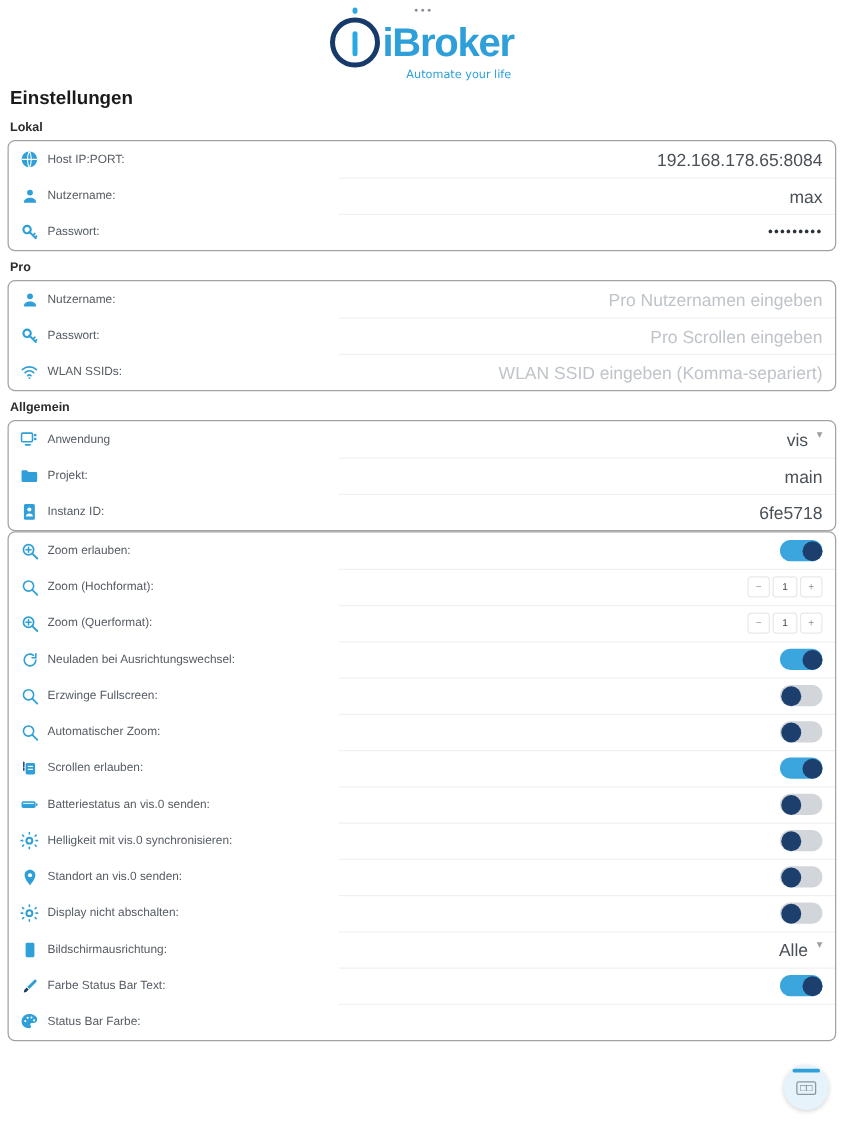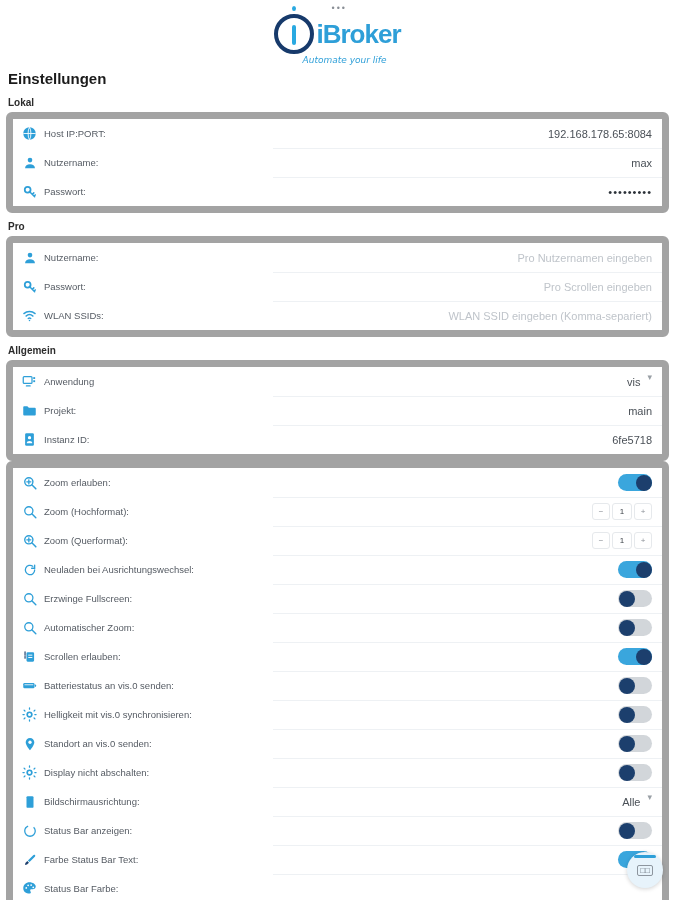--- a/index.html
+++ b/index.html
@@ -30,43 +30,43 @@
   .logo-mark::after {
     content: ""; position: absolute; left: 50%; top: 7px;
     transform: translateX(-50%);
     width: 4px; height: 20px; border-radius: 2px; background: #29a9e1;
   }
   .logo-mark::before {
     content:""; position:absolute; left:50%; top:-12px; transform:translateX(-50%);
     width:4px; height:5px; border-radius:50%; background:#29a9e1;
   }
   .logo-text {
-    font-size: 26px; font-weight: bold; color: #2e9fd8;
+    font-size: 32px; font-weight: bold; color: #2e9fd8;
     letter-spacing: -1px; line-height: 40px;
   }
   .logo-tag {
-    position: absolute; right: 14px; bottom: -11px;
-    font-size: 9px; font-style: italic; color: #2e9fd8;
+    position: absolute; right: 2px; bottom: -11px;
+    font-size: 9px; color: #2e9fd8;
     font-family: "DejaVu Sans", sans-serif;
   }
 
   
   .page-title {
     font-size: 15px; font-weight: bold; color: #1b1b1b;
     padding: 8px 8px 2px 8px;
   }
   .section-title {
     font-size: 10px; font-weight: bold; color: #2c2c2c;
     padding: 8px 8px 4px 8px;
   }
 
   
   .card {
     margin: 0 6px;
-    border: 7px solid #a3a3a3;
+    border: 1px solid #a3a3a3;
     border-radius: 6px;
     background: #fff;
     overflow: hidden;
   }
   .row {
     display: flex; align-items: center;
     height: 29px;
     padding: 0 10px 0 8px;
     position: relative;
   }
@@ -79,21 +79,21 @@
     display: flex; align-items: center; justify-content: center;
     flex: 0 0 17px;
   }
   .ico svg { display: block; }
   .label {
     font-size: 9.5px; color: #555b63;
     white-space: nowrap;
   }
   .spacer { flex: 1 1 auto; }
   .value {
-    font-size: 11px; color: #4a5057; text-align: right;
+    font-size: 14px; color: #4a5057; text-align: right;
     white-space: nowrap;
   }
   .value.ph { color: #bfc4ca; }
   .pw-dots {
     font-size: 11px; color: #2b3138; letter-spacing: 1px;
   }
   .chev {
     font-size: 9px; color: #9aa0a6; margin-left: 7px; line-height: 1;
     transform: translateY(-4px);
   }
@@ -474,32 +474,20 @@
         <svg width="14" height="14" viewBox="0 0 24 24">
             <rect x="6" y="2" width="12" height="20" rx="2" fill="#2e9fd8"></rect>
           </svg>
       </span>
       <span class="label">Bildschirmausrichtung:</span>
       <span class="spacer"></span>
       <span class="value">Alle</span>
       <span class="chev">▾</span>
     </div>
 
-    <div class="row">
-      <span class="ico">
-        <svg width="14" height="14" viewBox="0 0 24 24">
-            <circle cx="12" cy="12" r="9" fill="none" stroke="#2e9fd8" stroke-width="2.2" stroke-dasharray="38 10"></circle>
-          </svg>
-      </span>
-      <span class="label">Status Bar anzeigen:</span>
-      <span class="spacer"></span>
-      <span class="toggle off">
-          <span class="knob"></span>
-        </span>
-    </div>
 
     <div class="row">
       <span class="ico">
         <svg width="14" height="14" viewBox="0 0 24 24">
             <path d="M20.5 3.5c-1-1-2.2-.6-3 .2L8.4 12.8l2.8 2.8 9.1-9.1c.8-.8 1.2-2 .2-3z" fill="#2e9fd8"></path>
             <path d="M7.4 13.8l2.8 2.8-3.3 3.3-3.4.6.6-3.4z" fill="#1c3f6d"></path>
           </svg>
       </span>
       <span class="label">Farbe Status Bar Text:</span>
       <span class="spacer"></span>

